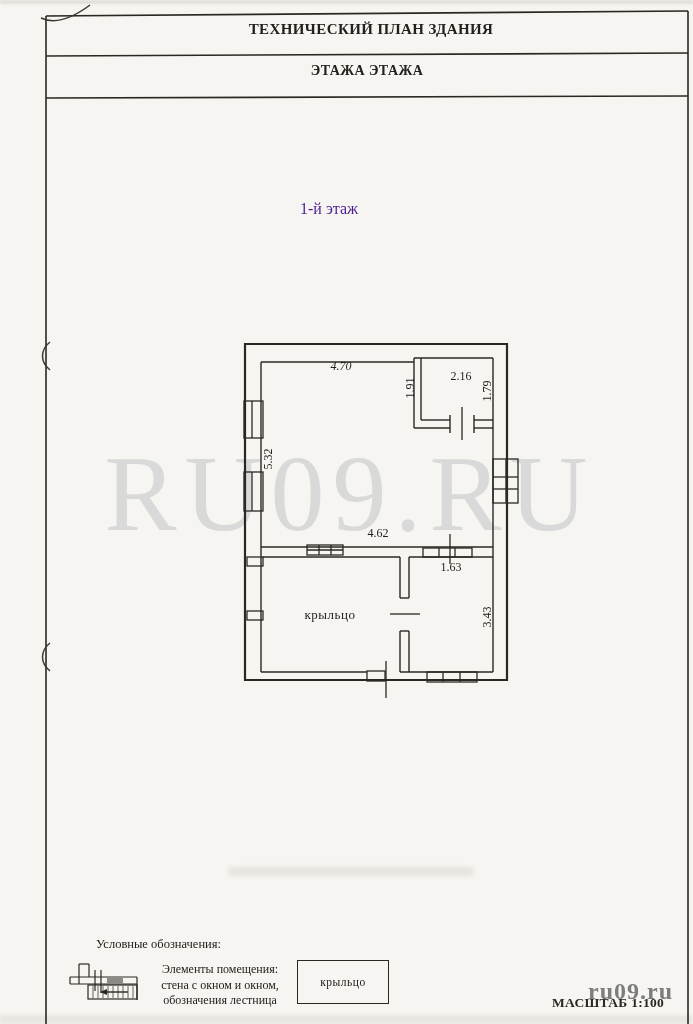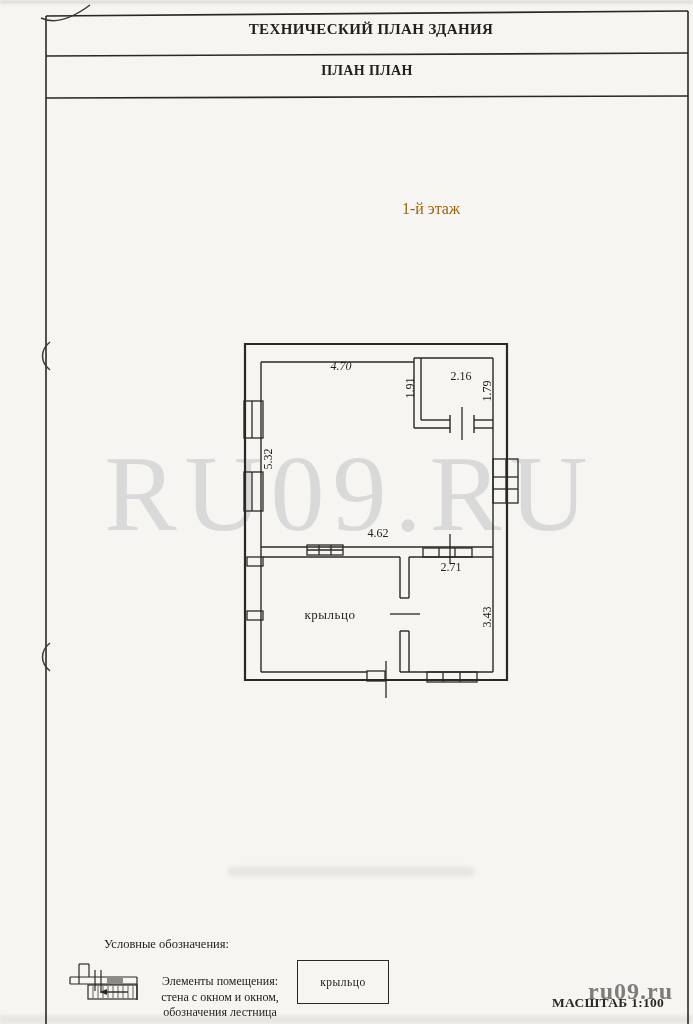--- a/index.html
+++ b/index.html
@@ -13,22 +13,22 @@
   
   .doc-title{
     left:46px;top:21px;width:650px;text-align:center;
     font-size:15px;font-weight:bold;letter-spacing:.4px;color:#23211d;
   }
   .doc-subtitle{
     left:46px;top:63px;width:642px;text-align:center;
     font-size:14px;font-weight:bold;letter-spacing:.4px;color:#23211d;
   }
   .floor-label{
-    left:300px;top:200px;width:160px;text-align:right;
-    font-size:16px;color:#a16207;
+    left:300px;top:200px;width:160px;text-align:left;
+    font-size:16px;color:#4c1d95;
   }
   
   .wm-center{
     left:20px;top:440px;width:660px;text-align:center;
     font-size:108px;line-height:1;letter-spacing:8px;
     color:#d9d9d9;font-weight:500;z-index:1;user-select:none;white-space:nowrap;
   }
   .wm-corner{
     left:588px;top:978px;
     font-size:24px;font-weight:bold;color:#60605e;opacity:.8;
@@ -38,24 +38,24 @@
   .dim{
     transform:translate(-50%,-50%);
     font-size:12px;color:#1f1d1a;z-index:3;white-space:nowrap;
   }
   .dim.vert{transform:translate(-50%,-50%) rotate(-90deg);}
   .room-label{
     transform:translate(-50%,-50%);
     font-size:13px;color:#1f1d1a;z-index:3;white-space:nowrap;letter-spacing:.5px;
   }
   
-  .legend-heading{left:104px;top:937px;font-size:12.5px;color:#23211d;}
+  .legend-heading{left:96px;top:937px;font-size:12.5px;color:#23211d;}
   .legend-desc{
     left:152px;top:962px;width:136px;text-align:center;
-    font-size:12px;line-height:15.5px;color:#23211d;margin-top:12px;
+    font-size:12px;line-height:15.5px;color:#23211d;
   }
   .legend-box{
     left:297px;top:960px;width:90px;height:42px;
     border:1.6px solid #2a2823;display:flex;align-items:center;justify-content:center;
     z-index:3;background:transparent;
   }
   .legend-box span{font-size:11.5px;color:#23211d;letter-spacing:.5px;}
   .scale-label{
     left:552px;top:995px;font-size:13.5px;font-weight:700;color:#2a2823;z-index:3;
     letter-spacing:.3px;
@@ -186,30 +186,30 @@
       <path d="M123,986 V998"></path>
         <path d="M128,986 V998"></path>
         <path d="M133,986 V998"></path>
     </g>
     <path d="M128,992 H100" stroke-width="1.4"></path>
     <path d="M100,992 l7,-3 v6 z" fill="#2a2823" stroke="none"></path>
   </g>
 </svg>
 
 <div class="abs doc-title">ТЕХНИЧЕСКИЙ ПЛАН ЗДАНИЯ</div>
-<div class="abs doc-subtitle">ПЛАН ПЛАН</div>
+<div class="abs doc-subtitle">ЭТАЖА ЭТАЖА</div>
 <div class="abs floor-label">1-й этаж</div>
 
 <div class="abs dim" style="left:341px;top:366px;font-style:italic;">4.70</div>
 <div class="abs dim" style="left:461px;top:376px;">2.16</div>
 <div class="abs dim vert" style="left:410px;top:388px;">1.91</div>
 <div class="abs dim vert" style="left:487px;top:391px;">1.79</div>
 <div class="abs dim vert" style="left:268px;top:459px;">5.32</div>
 <div class="abs dim" style="left:378px;top:533px;">4.62</div>
-<div class="abs dim" style="left:451px;top:567px;">2.71</div>
+<div class="abs dim" style="left:451px;top:567px;">1.63</div>
 <div class="abs dim vert" style="left:487px;top:617px;">3.43</div>
 <div class="abs room-label" style="left:330px;top:615px;">крыльцо</div>
 
 <div class="abs legend-heading">Условные обозначения:</div>
 <div class="abs legend-desc">
   <div>Элементы помещения:</div>
   <div>стена с окном и окном,</div>
   <div>обозначения лестница</div>
 </div>
 <div class="abs legend-box">

